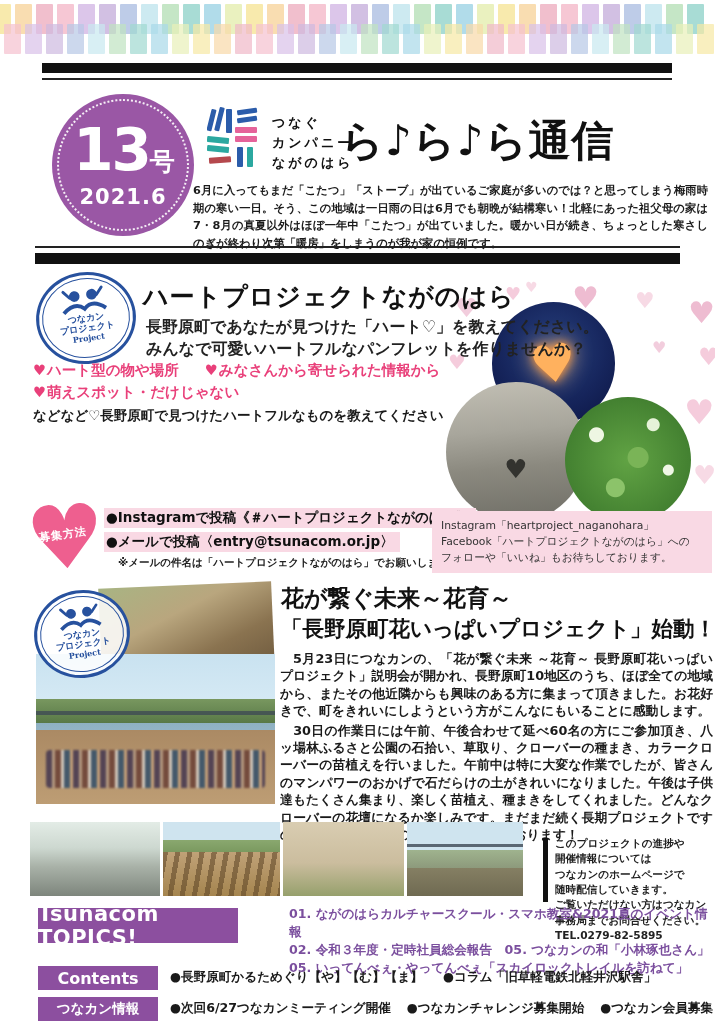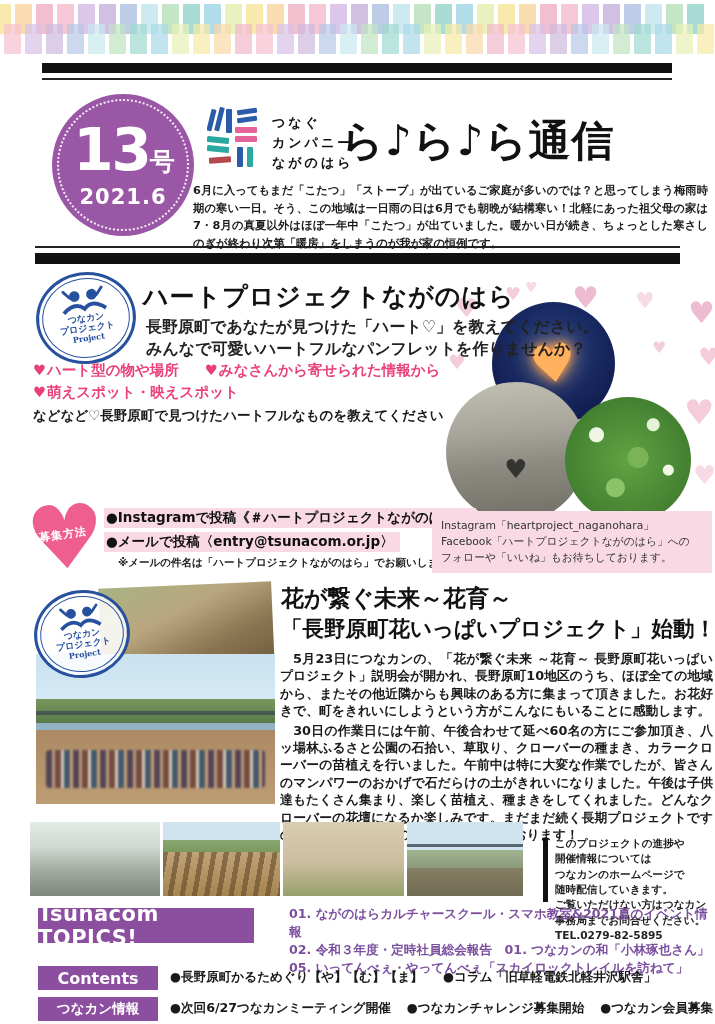--- a/index.html
+++ b/index.html
@@ -112,21 +112,21 @@
     background:repeating-linear-gradient(100deg,rgba(90,66,36,.55) 0 5px,transparent 5px 12px);}
   .strip-3{left:283px;width:121px;background:linear-gradient(180deg,#d9cdb2 0%,#cbbd9e 55%,#96a06c 100%);}
   .strip-4{left:407px;width:116px;background:linear-gradient(180deg,#cfe4ef 0%,#cfe4ef 38%,#9fb38e 38%,#8d9a7c 62%,#857f63 62%,#6f6a52 100%);}
   .strip-4::after{content:"";position:absolute;left:0;top:30%;width:100%;height:3px;background:#3c4754;opacity:.8;}
   .note-bar{position:absolute;left:543px;top:838px;width:5px;height:64px;background:#111;}
   .side-note{position:absolute;left:555px;top:836px;width:158px;font-size:10.6px;line-height:1.45;
     font-weight:600;color:#222;}
 
   
   .pbox{position:absolute;background:var(--deep-purple);color:#fff;display:flex;align-items:center;justify-content:center;font-weight:bold;}
-  .topics-box{left:38px;top:908px;width:216px;height:35px;font-size:21px;letter-spacing:0.5px;}
+  .topics-box{left:38px;top:908px;width:200px;height:35px;font-size:21px;letter-spacing:0.5px;}
   .topics-list{position:absolute;left:289px;top:905px;width:426px;color:var(--text-purple);
     font-size:12.6px;font-weight:bold;line-height:1.43;}
   .contents-box{left:38px;top:966px;width:120px;height:24px;font-size:16px;}
   .contents-items{position:absolute;left:170px;top:969px;display:flex;gap:20px;font-size:12.6px;
     font-weight:bold;color:#1a1a1a;white-space:nowrap;}
   .info-box{left:38px;top:997px;width:120px;height:24px;font-size:13.5px;}
   .info-items{position:absolute;left:170px;top:1000px;display:flex;gap:16px;font-size:12.6px;
     font-weight:bold;color:#1a1a1a;white-space:nowrap;}
   .contents-items .it,.info-items .it{color:#1a1a1a;}
 </style>
@@ -281,21 +281,21 @@
   <div class="s1-sub">
     <div>長野原町であなたが見つけた「ハート♡」を教えてください。</div>
     <div>みんなで可愛いハートフルなパンフレットを作りませんか？</div>
   </div>
 
   <div class="bullets" style="top:361px;">
     <div class="b"><span class="hicon">♥</span><span>ハート型の物や場所</span></div>
     <div class="b"><span class="hicon">♥</span><span>みなさんから寄せられた情報から</span></div>
   </div>
   <div class="bullets" style="top:383px;">
-    <div class="b"><span class="hicon">♥</span><span>萌えスポット・映えスポット</span></div>
+    <div class="b"><span class="hicon">♥</span><span>萌えスポット・だけじゃない</span></div>
   </div>
 
   <div class="s1-body-lead">などなど♡長野原町で見つけたハートフルなものを教えてください</div>
 
   <div class="circ circ-night photo">
       <span class="h">♥</span>
     </div>
   <div class="circ circ-stone photo">
       <span class="h">♥</span>
     </div>
@@ -354,21 +354,21 @@
     <div>つなカンのホームページで</div>
     <div>随時配信していきます。</div>
     <div>ご覧いただけない方はつなカン</div>
     <div>事務局までお問合せください。</div>
     <div>TEL.0279-82-5895</div>
   </div>
 
   <div class="pbox topics-box">Tsunacom TOPICS!</div>
   <div class="topics-list">
     <div>01. ながのはらカルチャースクール・スマホ教室&amp;2021夏のイベント情報</div>
-    <div>02. 令和３年度・定時社員総会報告　01. つなカンの和「小林琢也さん」</div>
+    <div>02. 令和３年度・定時社員総会報告　05. つなカンの和「小林琢也さん」</div>
     <div>05. いってんべぇ・やってんべぇ「スカイロックトレイルを訪ねて」</div>
   </div>
 
   <div class="pbox contents-box">Contents</div>
   <div class="contents-items">
     <span class="it">●長野原町かるためぐり【や】【む】【ま】</span>
     <span class="it">●コラム「旧草軽電鉄北軽井沢駅舎」</span>
   </div>
 
   <div class="pbox info-box">つなカン情報</div>

